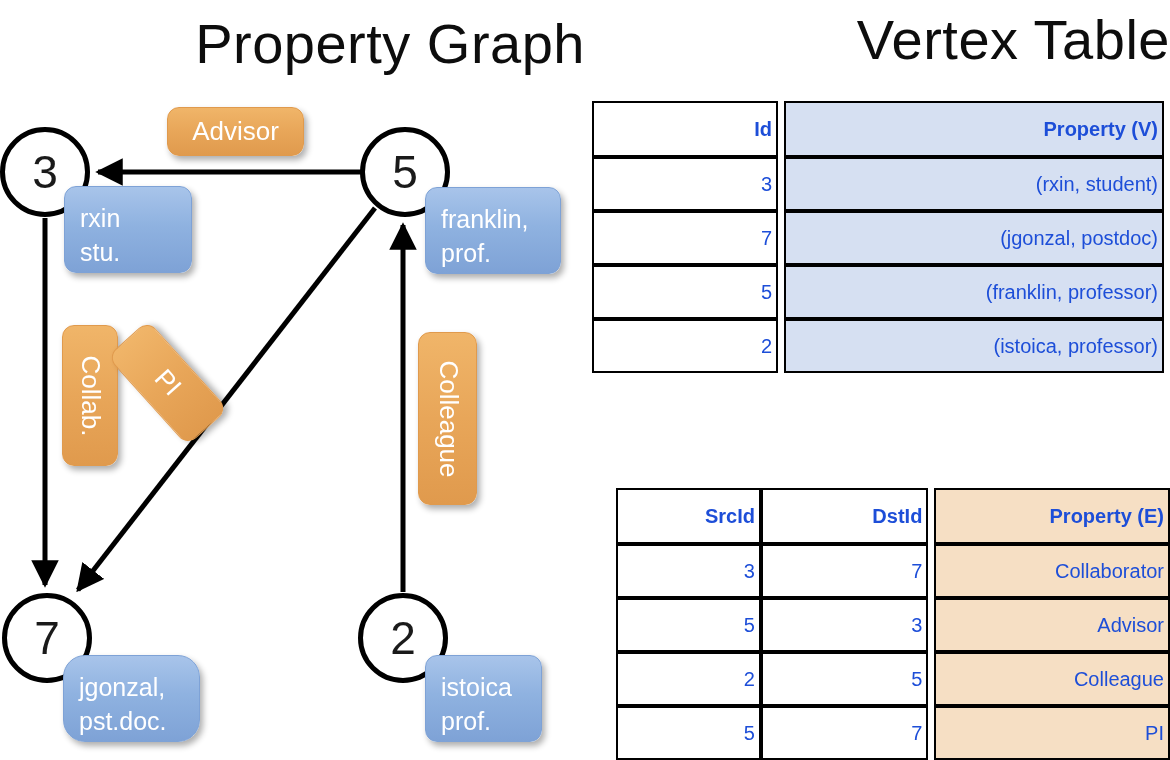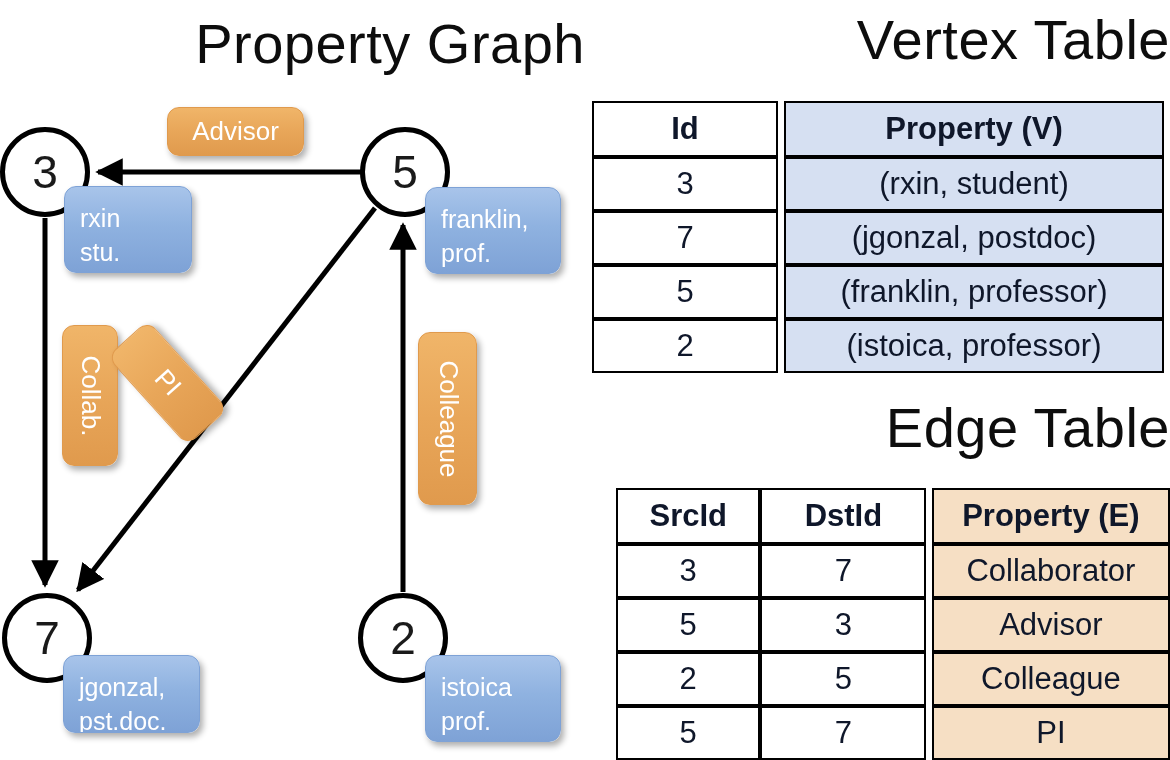--- a/index.html
+++ b/index.html
@@ -67,22 +67,22 @@
     padding: 14px 0 0 15px;
   }
   .prop-box.orange {
     background: linear-gradient(to bottom, #f0b569 0%, #e8a659 50%, #e09a4d 100%);
     border: 1px solid #e09a4d;
     font-size: 26px;
   }
 
   #box-rxin      { left: 64px;  top: 186px; width: 128px; height: 87px; }
   #box-franklin  { left: 425px; top: 187px; width: 136px; height: 87px; }
-  #box-jgonzal   { left: 63px;  top: 655px; width: 137px; height: 78px; }
-  #box-istoica   { left: 425px; top: 655px; width: 136px; height: 87px; }
+  #box-jgonzal   { left: 63px;  top: 655px; width: 137px; height: 87px; border-radius: 22px; }
+  #box-istoica   { left: 425px; top: 655px; width: 117px; height: 87px; }
 
   #box-advisor {
     left: 167px; top: 107px; width: 137px; height: 49px;
     display: flex; align-items: center; justify-content: center;
   }
   #box-collab {
     left: 62px; top: 325px; width: 56px; height: 141px;
   }
   #box-collab .vtext,
   #box-colleague .vtext {
@@ -108,23 +108,23 @@
 
   
   .data-table {
     position: absolute;
     border-collapse: separate;
     border-spacing: 0;
   }
   .data-table td {
     font-family: "Liberation Sans", sans-serif;
     font-weight: 300;
-    font-size: 31px;
-    color: #0f172a;
-    text-align: center;
+    font-size: 20px;
+    color: #1d4ed8;
+    text-align: right;
     vertical-align: middle;
     border: 2px solid #000;
     background: #ffffff;
     height: 54px;
     padding: 0 4px;
     white-space: nowrap;
   }
   .data-table td.hdr { font-weight: 700; height: 56px; }
   .gapcol { border: none !important; background: transparent !important; width: 6px; padding: 0 !important; }
   td.blue-cell  { background: #d6e0f2; }
@@ -139,21 +139,20 @@
   #edge-table .col-dst  { width: 175px; }
   #edge-table .col-prop { width: 244px; }
 </style>
 </head>
 <body>
 
 <div id="root">
 
   <div class="title" id="title-property-graph">Property Graph</div>
   <div class="title" id="title-vertex-table">Vertex Table</div>
-  <div class="title" id="title-edge-table">Edge Table</div>
 
   <div id="graph-panel">
 
     <svg id="graph-edges" viewBox="0 0 585 760">
       <defs>
         <marker id="arrow" viewBox="0 0 10 10" refX="9" refY="5" markerWidth="5.5" markerHeight="5.5" orient="auto-start-reverse">
           <path d="M 0 0 L 10 5 L 0 10 z" fill="#000"></path>
         </marker>
       </defs>
 

